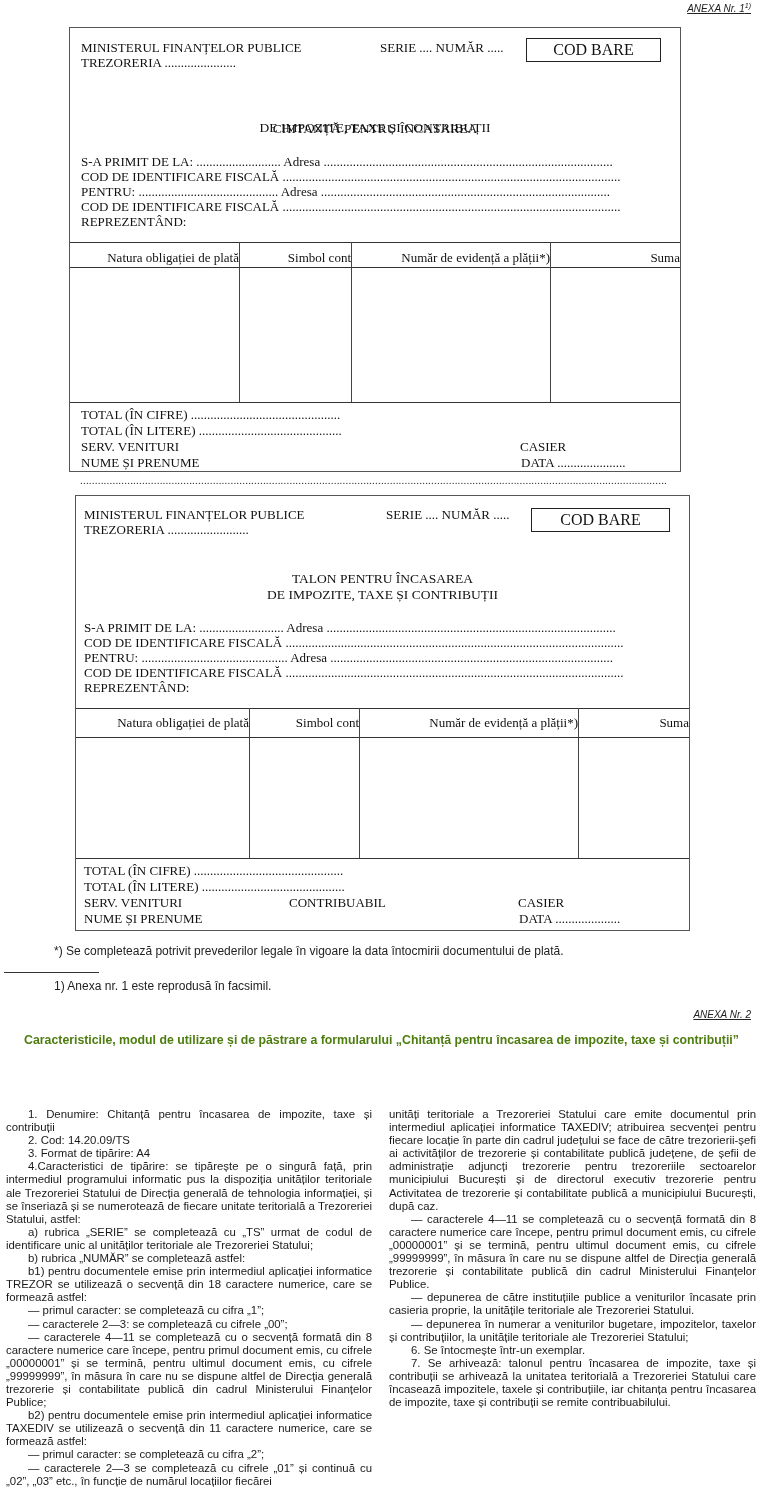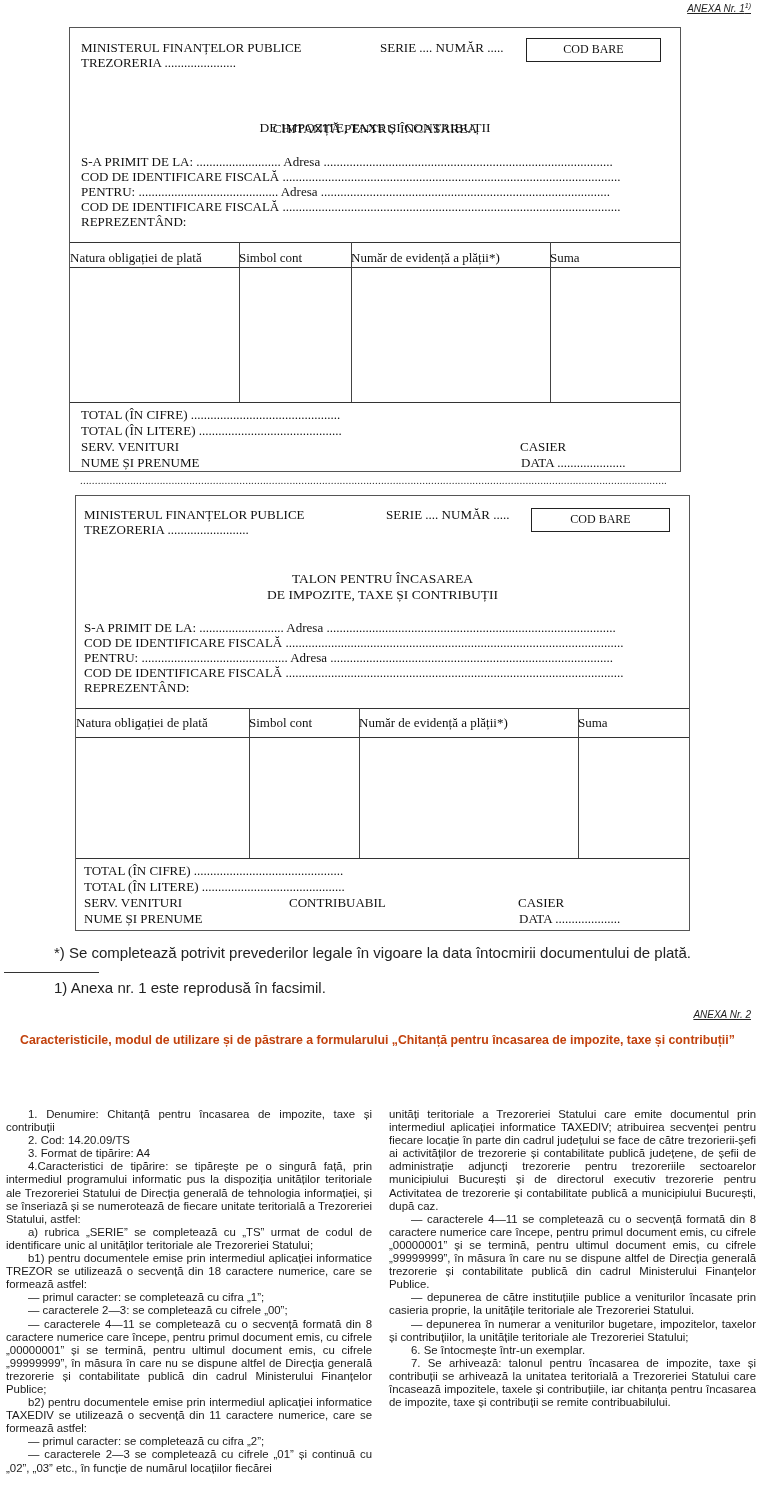--- a/index.html
+++ b/index.html
@@ -3,31 +3,31 @@
 <meta charset="utf-8">
 <style>
   html, body { margin:0; padding:0; background:#ffffff; }
   body { width:763px; height:1505px; position:relative; overflow:hidden; color:#1a1a1a; }
   .abs { position:absolute; }
   .anexa { position:absolute; font-family:"Liberation Sans", sans-serif; font-style:italic; text-decoration:underline; font-size:10px; color:#222; }
   .anexa sup { font-size:7px; }
 
   .form { position:absolute; border:1.5px solid #555; box-sizing:border-box; font-family:"Liberation Serif", serif; font-size:13px; line-height:15px; color:#111; }
   .form .t { position:absolute; white-space:nowrap; }
-  .codbare { position:absolute; border:1.3px solid #222; box-sizing:border-box; text-align:center; font-size:12px; line-height:21px; }
+  .codbare { position:absolute; border:1.3px solid #222; box-sizing:border-box; text-align:center; font-size:16px; line-height:21px; }
   .ftitle { position:absolute; left:0; right:0; text-align:center; font-size:13.5px; line-height:16px; }
   .hline { position:absolute; left:0; right:0; border-top:1.3px solid #333; height:0; }
   .vline { position:absolute; width:0; border-left:1.2px solid #444; }
-  .th { position:absolute; text-align:left; font-size:13px; }
+  .th { position:absolute; text-align:right; font-size:13px; }
 
   .cutline { position:absolute; font-family:"Liberation Serif", serif; font-size:11px; letter-spacing:0.2px; color:#333; white-space:nowrap; overflow:hidden; }
-  .footnote { position:absolute; font-family:"Liberation Sans", sans-serif; font-size:15px; color:#222; white-space:nowrap; }
+  .footnote { position:absolute; font-family:"Liberation Sans", sans-serif; font-size:12px; color:#222; white-space:nowrap; }
   .fnrule { position:absolute; border-top:1px solid #333; }
 
-  .a2title { position:absolute; left:20px; right:20px; font-family:"Liberation Sans", sans-serif; font-weight:bold; font-size:12.3px; line-height:20px; color:#c2410c; }
+  .a2title { position:absolute; left:20px; right:20px; text-align:center; font-family:"Liberation Sans", sans-serif; font-weight:bold; font-size:12.3px; line-height:20px; color:#4d7c0f; }
   .col { position:absolute; font-family:"Liberation Sans", sans-serif; font-size:11.4px; line-height:13.1px; color:#1a1a1a; text-align:justify;margin-top:36px; }
   .col p { margin:0; }
   .col .ind { text-indent:22px; }
 </style>
 </head>
 <body>
 
 <div class="anexa" style="right:12px; top:2px;"><span>ANEXA Nr. 1</span><sup>1)</sup></div>
 
 <div class="form" style="left:69px; top:27px; width:612px; height:445px;">
@@ -115,20 +115,21 @@
 
 <div class="anexa" style="right:12px; top:1009px;">ANEXA Nr. 2</div>
 <div class="a2title" style="top:1030px;">Caracteristicile, modul de utilizare și de păstrare a formularului „Chitanță pentru încasarea de impozite, taxe și contribuții”</div>
 
 <div class="col" style="left:6px; top:1072px; width:366px;">
   <p class="ind">1. Denumire: Chitanță pentru încasarea de impozite, taxe și contribuții</p>
   <p class="ind">2. Cod: 14.20.09/TS</p>
   <p class="ind">3. Format de tipărire: A4</p>
   <p class="ind">4.Caracteristici de tipărire: se tipărește pe o singură față, prin intermediul programului informatic pus la dispoziția unităților teritoriale ale Trezoreriei Statului de Direcția generală de tehnologia informației, și se înseriază și se numerotează de fiecare unitate teritorială a Trezoreriei Statului, astfel:</p>
   <p class="ind">a) rubrica „SERIE” se completează cu „TS” urmat de codul de identificare unic al unităților teritoriale ale Trezoreriei Statului;</p>
+  <p class="ind">b) rubrica „NUMĂR” se completează astfel:</p>
   <p class="ind">b1) pentru documentele emise prin intermediul aplicației informatice TREZOR se utilizează o secvență din 18 caractere numerice, care se formează astfel:</p>
   <p class="ind">— primul caracter: se completează cu cifra „1”;</p>
   <p class="ind">— caracterele 2—3: se completează cu cifrele „00”;</p>
   <p class="ind">— caracterele 4—11 se completează cu o secvență formată din 8 caractere numerice care începe, pentru primul document emis, cu cifrele „00000001” și se termină, pentru ultimul document emis, cu cifrele „99999999”, în măsura în care nu se dispune altfel de Direcția generală trezorerie și contabilitate publică din cadrul Ministerului Finanțelor Publice;</p>
   <p class="ind">b2) pentru documentele emise prin intermediul aplicației informatice TAXEDIV se utilizează o secvență din 11 caractere numerice, care se formează astfel:</p>
   <p class="ind">— primul caracter: se completează cu cifra „2”;</p>
   <p class="ind">— caracterele 2—3 se completează cu cifrele „01” și continuă cu „02”, „03” etc., în funcție de numărul locațiilor fiecărei</p>
 </div>
 
 <div class="col" style="left:389px; top:1072px; width:367px;">

